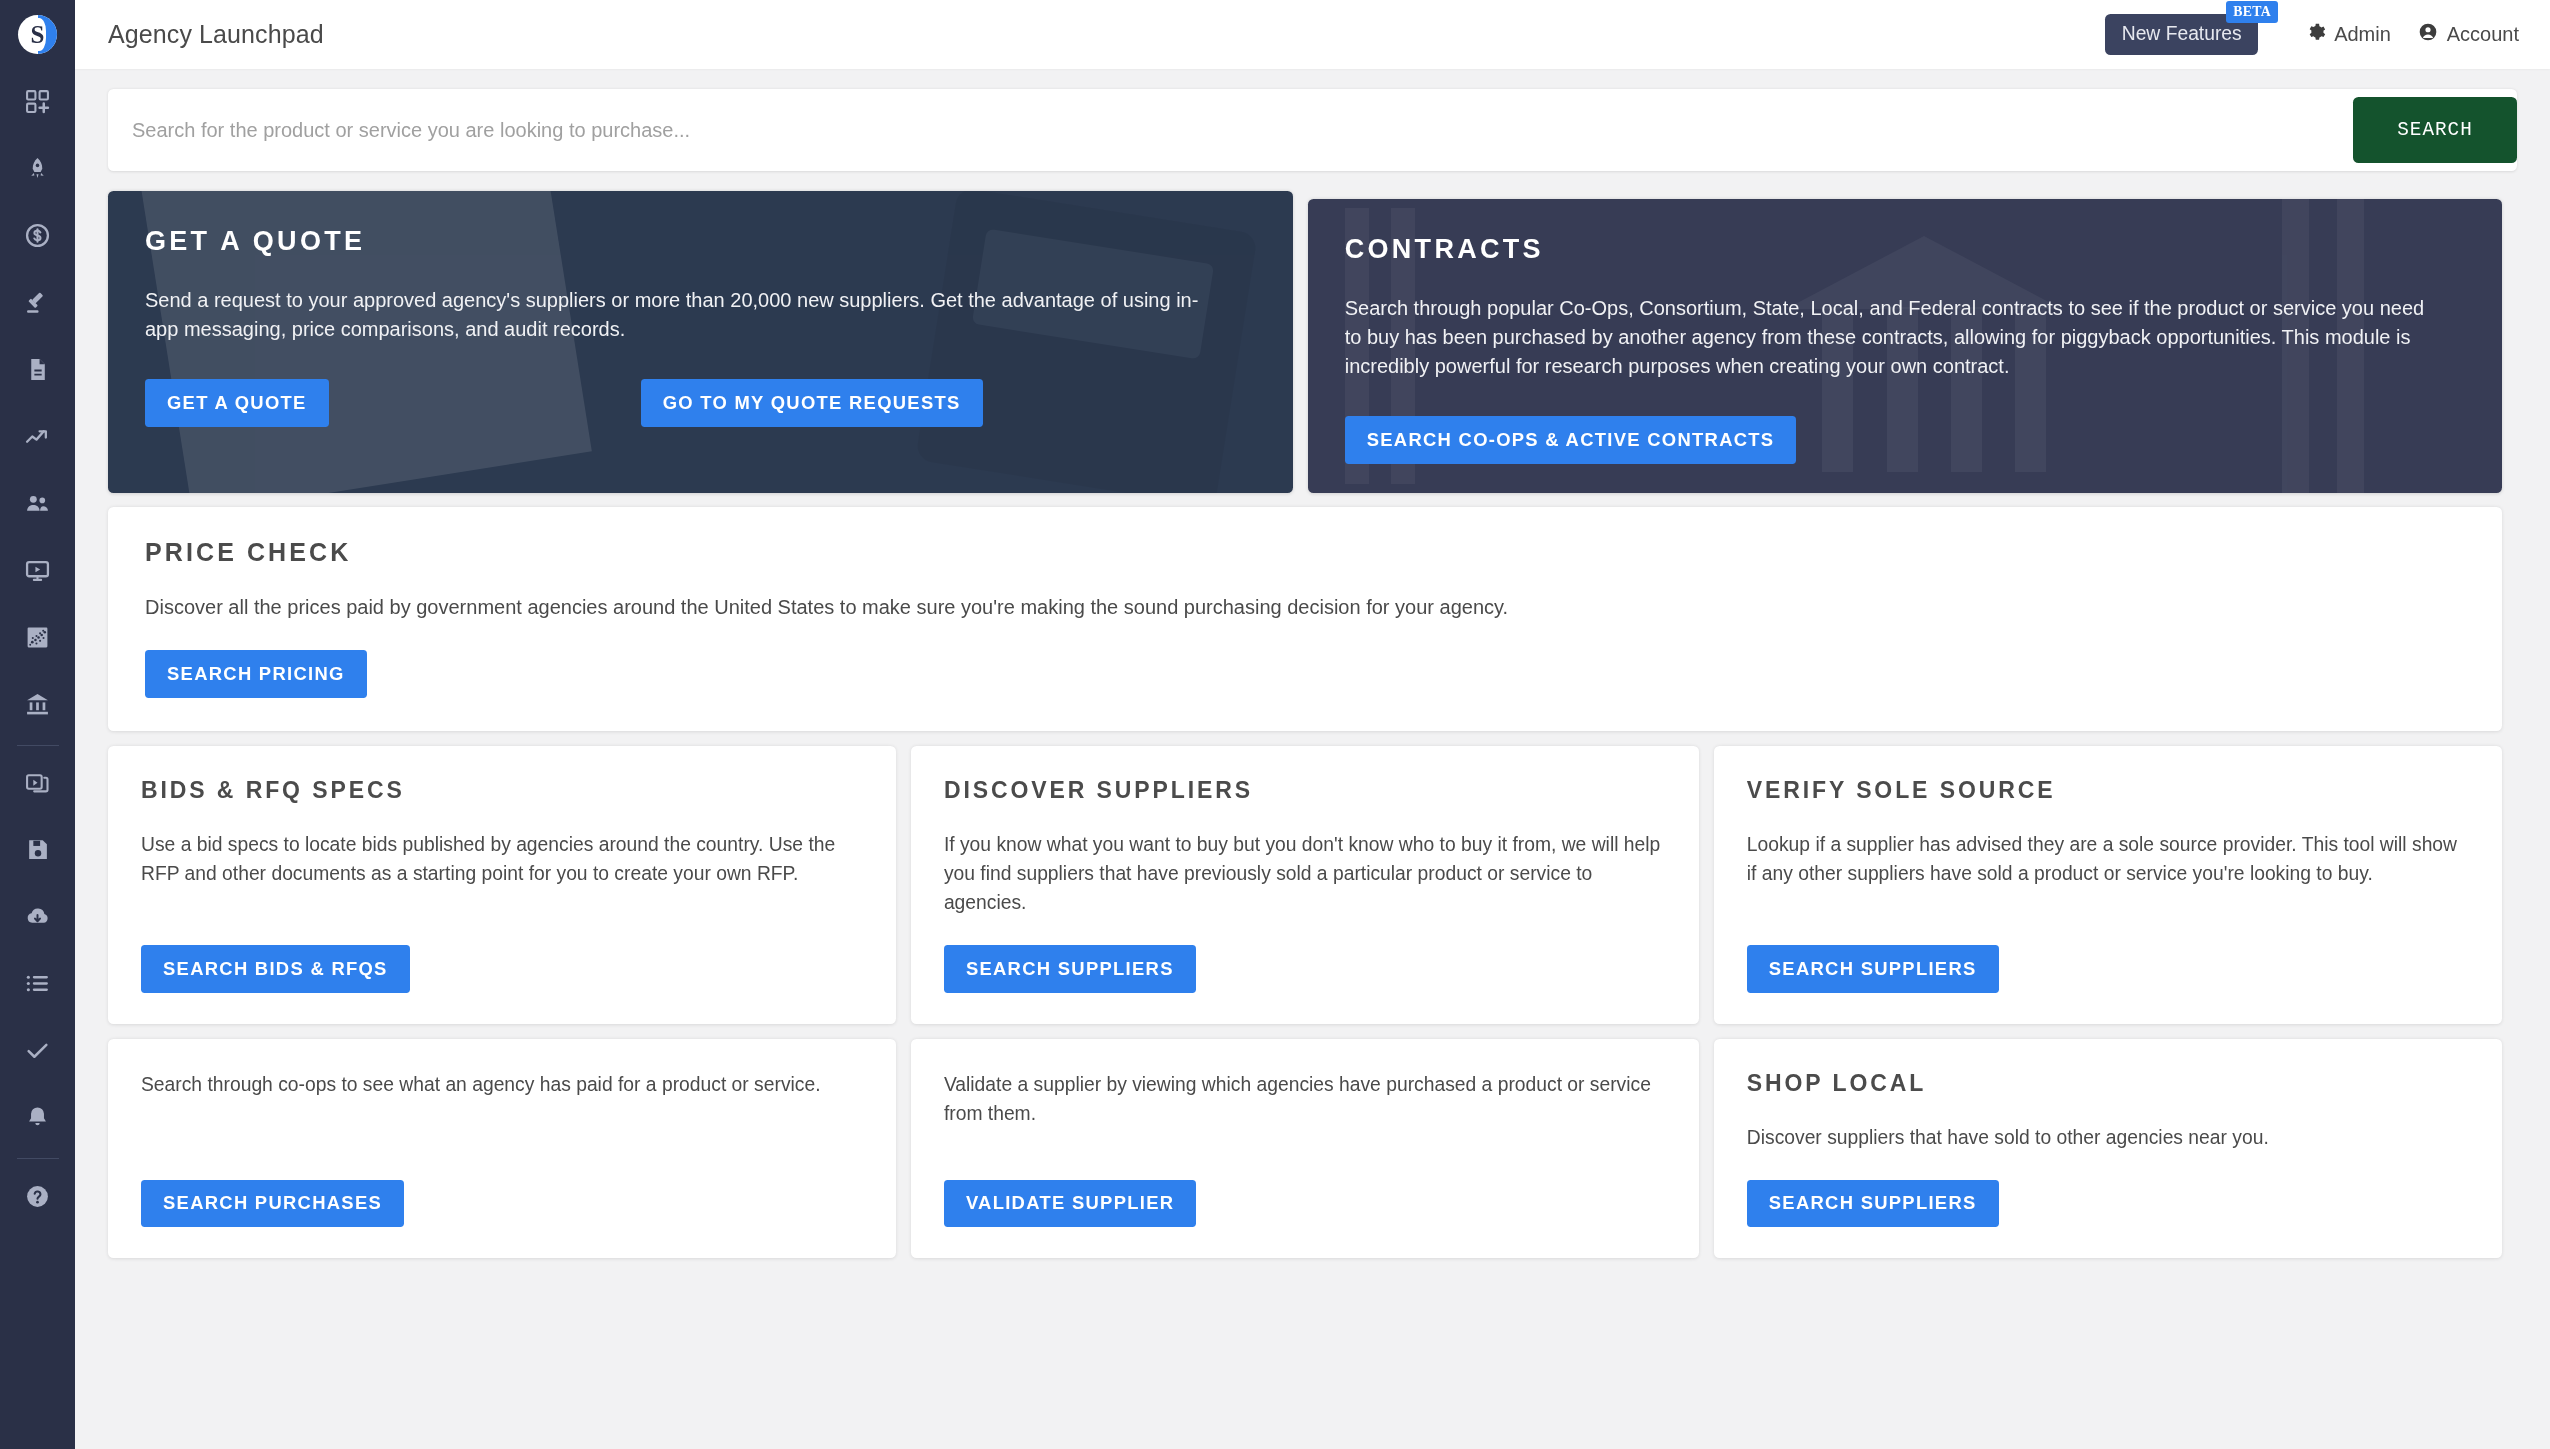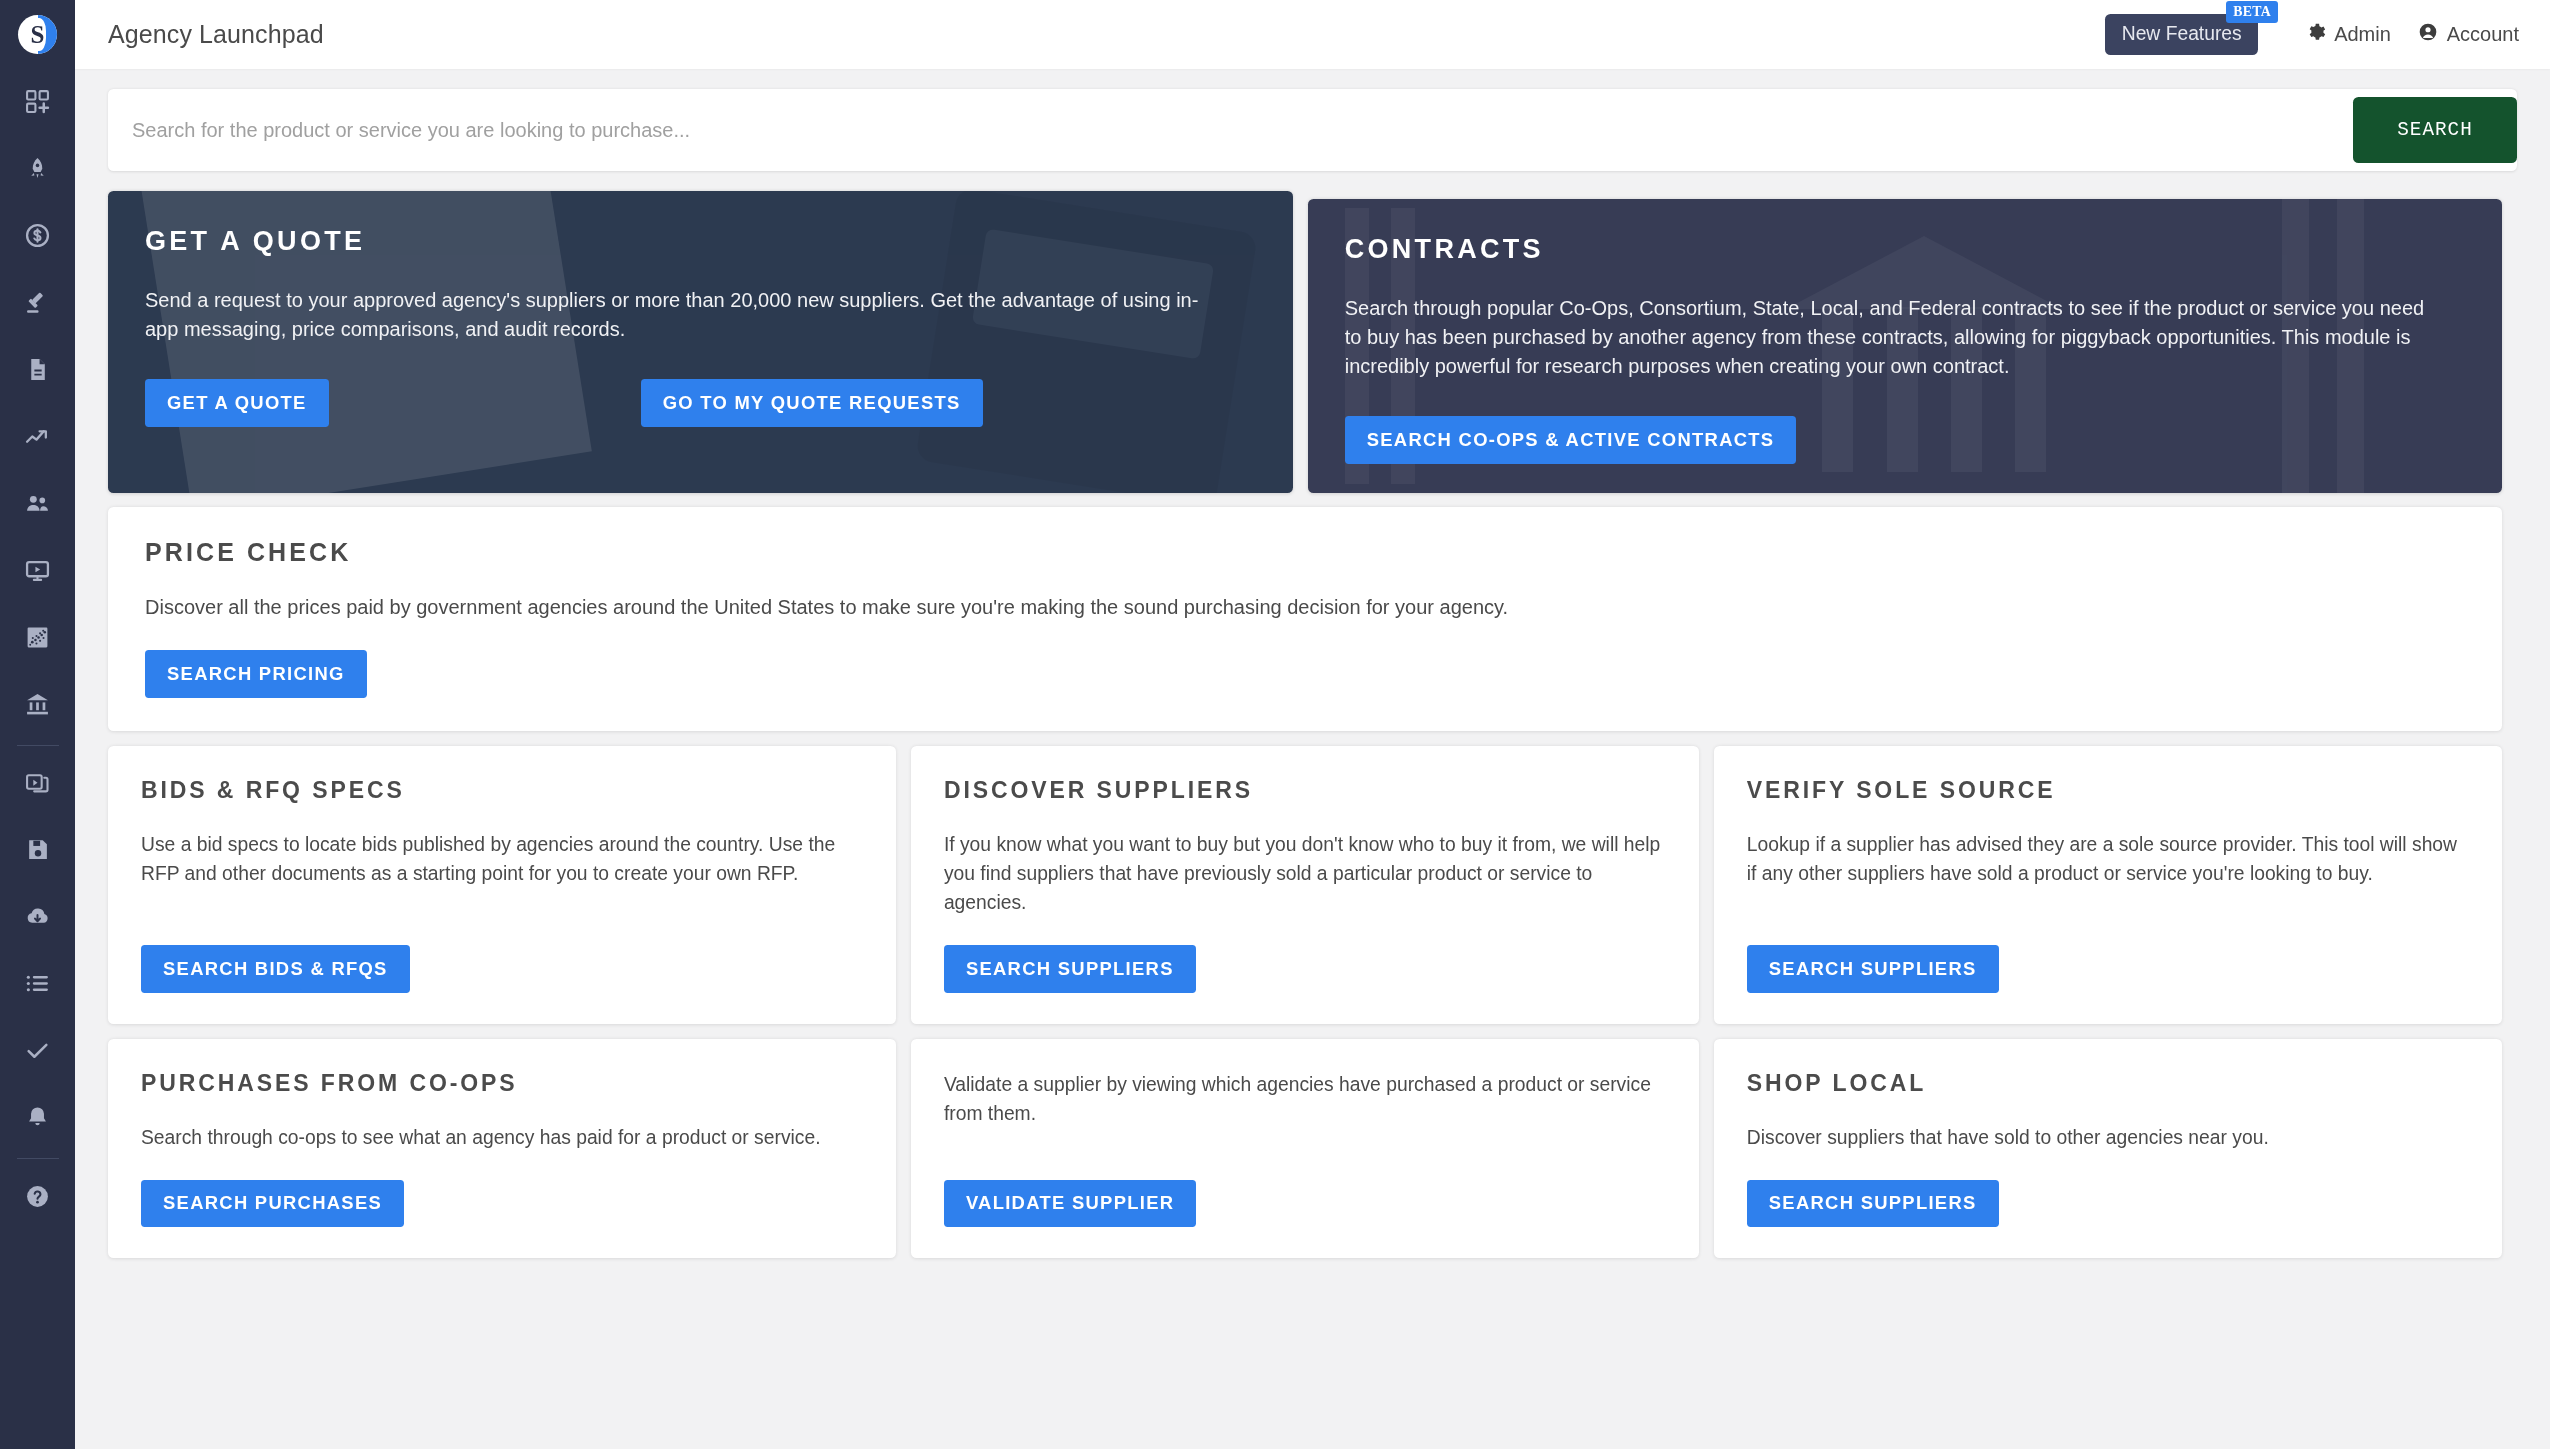--- a/index.html
+++ b/index.html
@@ -531,21 +531,20 @@
           <h3 class="card-title">VERIFY SOLE SOURCE</h3>
           <p class="card-desc">Lookup if a supplier has advised they are a sole source provider. This tool will show if any other suppliers have sold a product or service you're looking to buy.</p>
           <div class="card-btn-wrap">
             <button class="btn-primary">SEARCH SUPPLIERS</button>
           </div>
         </section>
       </div>
 
       <div class="card-row">
         <section class="card">
-          <h3 class="card-title">PURCHASES FROM CO-OPS</h3>
           <p class="card-desc">Search through co-ops to see what an agency has paid for a product or service.</p>
           <div class="card-btn-wrap">
             <button class="btn-primary">SEARCH PURCHASES</button>
           </div>
         </section>
         <section class="card">
           <p class="card-desc">Validate a supplier by viewing which agencies have purchased a product or service from them.</p>
           <div class="card-btn-wrap">
             <button class="btn-primary">VALIDATE SUPPLIER</button>
           </div>

